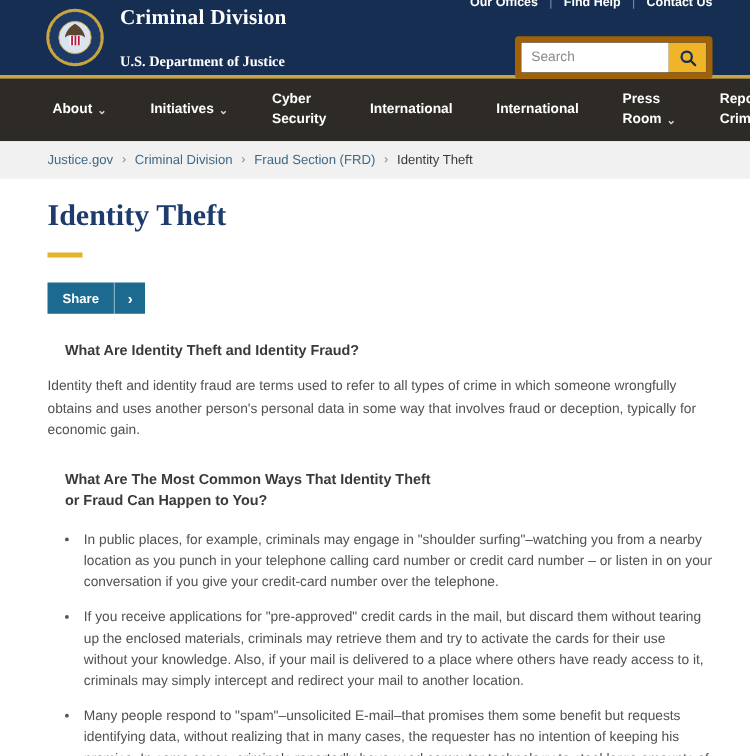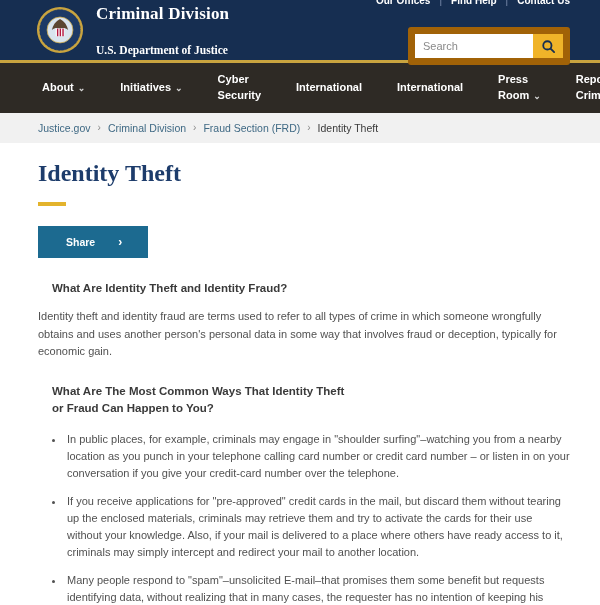--- a/index.html
+++ b/index.html
@@ -46,21 +46,21 @@
   .top-links {
     display: flex;
     align-items: center;
     gap: 9px;
     font-size: 10px;
     font-weight: bold;
     color: #ffffff;
   }
   .top-links a { color: #ffffff; text-decoration: none; cursor: pointer; }
   .top-links .pipe { color: #7d8fae; font-weight: normal; }
-  .searchbar { display: flex; border: 7px solid #a16207; border-radius: 3px; overflow: hidden; }
+  .searchbar { display: flex; border: 5px solid #a16207; border-radius: 3px; overflow: hidden; }
   .search-input {
     width: 118px; height: 24px;
     border: none; outline: none;
     padding: 0 8px;
     font-size: 11px;
     font-family: "Liberation Sans", sans-serif;
     color: #444;
   }
   .search-input::placeholder { color: #8a8a8a; }
   .search-btn {
@@ -122,21 +122,21 @@
     margin: 15px 0 12px;
   }
   .share-btn {
     display: inline-flex;
     align-items: stretch;
     background: #1c6a90;
     color: #ffffff;
     border: none;
     height: 25px;
     margin-top: 8px;
-    padding: 16px;
+    padding: 0;
     cursor: pointer;
     font-family: "Liberation Sans", sans-serif;
   }
   .share-label {
     display: flex; align-items: center;
     padding: 0 12px;
     font-size: 10.5px; font-weight: bold;
   }
   .share-divider { width: 1px; background: rgba(255,255,255,.45); }
   .share-chev {

